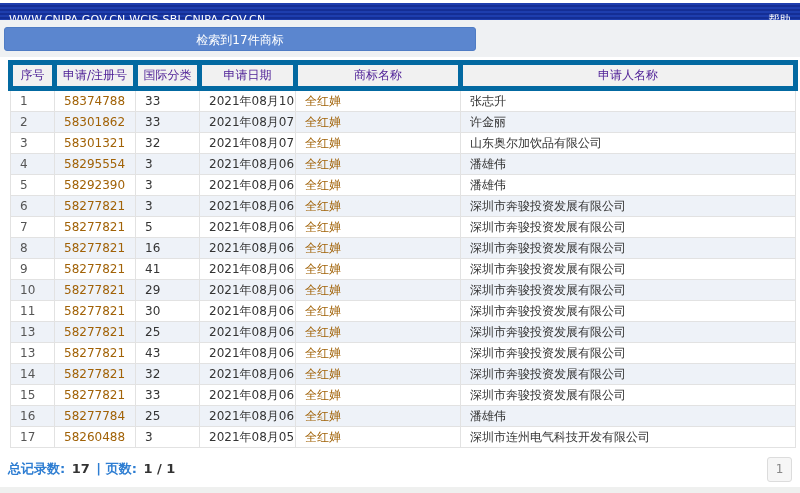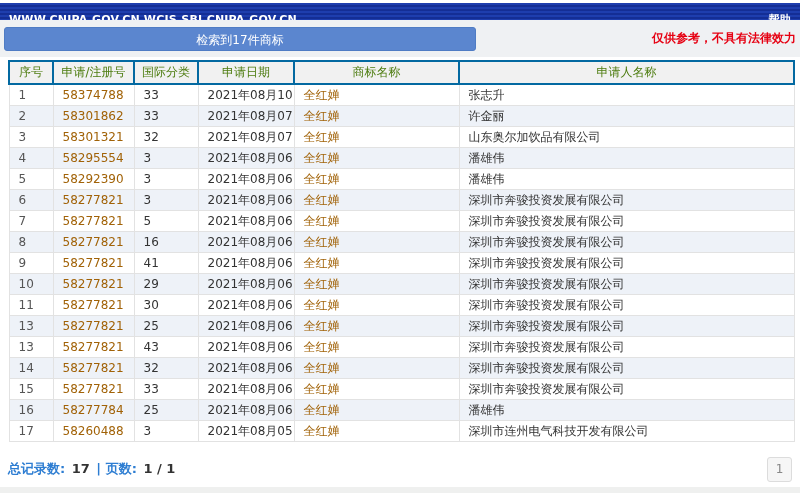--- a/index.html
+++ b/index.html
@@ -5,21 +5,21 @@
   html,body { margin:0; padding:0; background:#fff; }
   .page {
     position:relative; width:800px; height:493px; background:#fff;
     font-family:"DejaVu Sans","Liberation Sans",sans-serif; overflow:hidden;
   }
 
   
   .topbar {
     position:absolute; top:3px; left:0; width:100%; height:19px; box-sizing:border-box;
     background:repeating-linear-gradient(180deg,#1e3eae 0px,#1e3eae 2px,#142e95 2px,#142e95 4px);
-    color:#fff; font-size:11px; font-weight:bold;
+    color:#fff; font-size:11px; font-weight:normal;
     display:flex; align-items:center; padding:16px 9px; letter-spacing:0.2px;
   }
   .topbar-right { margin-left:auto; display:flex; gap:22px; align-items:center; }
   .help-link { cursor:pointer; }
 
   
   .band {
     position:absolute; top:20px; left:0; width:100%; height:37px; box-sizing:border-box;
     background:#eff1f3; display:flex; align-items:center; padding:0 4px;
   }
@@ -29,22 +29,22 @@
     font-family:inherit; cursor:pointer; line-height:22px; text-align:center;
   }
   .disclaimer { margin-left:auto; color:#e60012; font-size:12px; font-weight:bold; }
 
   
   .results {
     position:absolute; top:60px; left:8px; width:785px;
     border-collapse:collapse; table-layout:fixed; font-size:12px; color:#333;
   }
   .results th {
-    background:#f1f1f1; border:2px solid #0369a1; height:21px;
-    font-weight:normal; color:#4d7c0f; text-align:center; padding:0;
+    background:#f1f1f1; border:5px solid #0369a1; height:21px;
+    font-weight:normal; color:#4c1d95; text-align:center; padding:0;
     overflow:hidden; white-space:nowrap;
   }
   .results td {
     border:1px solid #e2e2e2; height:20px; padding:0 4px 0 9px;
     overflow:hidden; white-space:nowrap; text-align:left; vertical-align:middle;
   }
   .results tbody tr:nth-child(even) { background:#eef2f8; }
   .results td.col-no { color:#555; }
   .link { color:#a16207; text-decoration:none; cursor:pointer; }
 
@@ -71,21 +71,20 @@
 
   <div class="topbar">
     <span>WWW.CNIPA.GOV.CN WCJS.SBJ.CNIPA.GOV.CN</span>
     <span class="topbar-right">
       <span class="help-link">帮助</span>
     </span>
   </div>
 
   <div class="band">
     <button class="result-btn">检索到17件商标</button>
-    <span class="disclaimer">仅供参考，不具有法律效力</span>
   </div>
 
   <table class="results">
     <colgroup>
       <col style="width:44px">
         <col style="width:81px">
         <col style="width:64px">
       <col style="width:96px">
         <col style="width:165px">
         <col style="width:335px">

